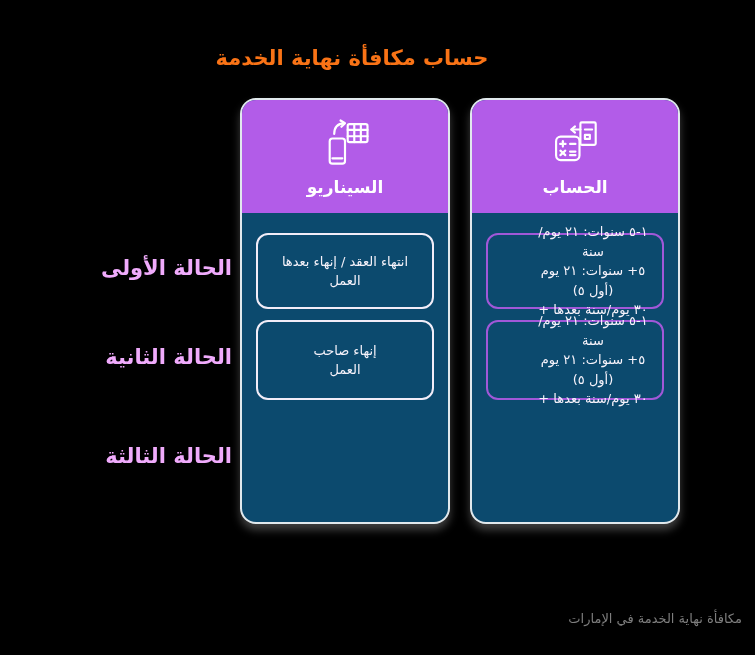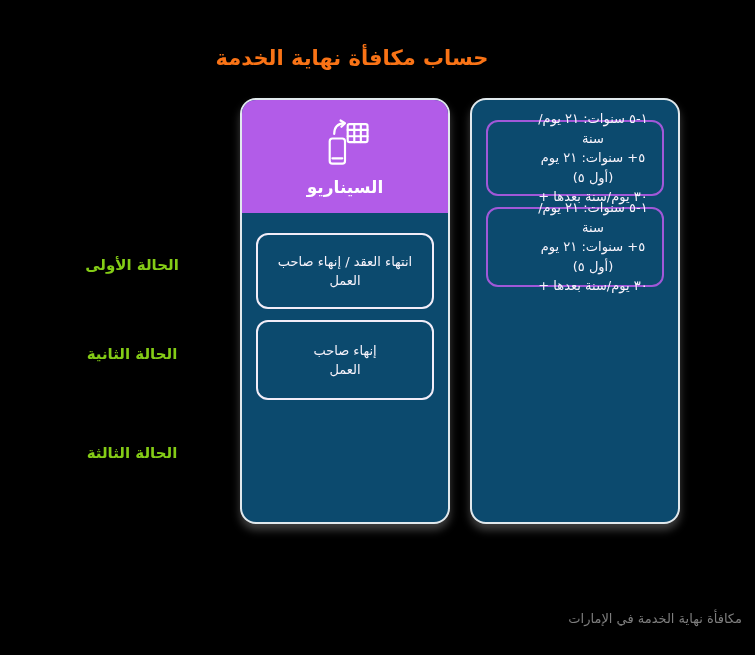--- a/index.html
+++ b/index.html
@@ -37,22 +37,22 @@
     text-align:center;color:#f7f3fb;font-size:13px;line-height:1.5;
     white-space:pre-line;direction:rtl;box-sizing:border-box;padding:4px 8px;
   }
   .card.scenario .cell{border-color:#f2edf8;}
   .card.calc .cell{border-color:#a158d8;padding-left:44px;}
   .cell.h1{height:76px;}
   .cell.h2{height:80px;}
   .cell.h3{height:96px;}
   .row-label{
     position:absolute;right:523px;width:200px;
-    text-align:center;direction:rtl;
-    color:#84cc16;font-size:15px;font-weight:bold;
+    text-align:right;direction:rtl;
+    color:#f0abfc;font-size:21px;font-weight:bold;
   }
   .row-label.l1{top:256px;}
   .row-label.l2{top:345px;}
   .row-label.l3{top:444px;}
   .footer-credit{
     position:absolute;top:611px;right:13px;
     color:#7e7e7e;font-size:13px;direction:rtl;margin-left:8px;
   }
 </style>
 </head>
@@ -75,28 +75,48 @@
         <line x1="33" y1="22.5" x2="55" y2="22.5"></line>
         <line x1="40.3" y1="9" x2="40.3" y2="29"></line>
         <line x1="47.6" y1="9" x2="47.6" y2="29"></line>
         <path d="M18 20 C 18 12, 23 8.5, 29 8"></path>
         <polyline points="25,5 30,8 26,12"></polyline>
       </svg>
     </span>
     <span class="hlabel">السيناريو</span>
   </div>
   <div class="card-body">
-    <div class="cell h1">انتهاء العقد / إنهاء صاحب
+    <div class="cell h1">انتهاء العقد / إنهاء بعدها
 العمل</div>
     <div class="cell h2">إنهاء صاحب
 العمل</div>
   </div>
 </div>
 
 <div class="card calc">
+  <div class="card-header">
+    <span>
+      <svg width="54" height="54" viewBox="0 0 60 60" fill="none" stroke="#ffffff" stroke-width="2.4" stroke-linecap="round" stroke-linejoin="round">
+        <rect x="36" y="7" width="17" height="25" rx="1.5"></rect>
+        <line x1="41" y1="15" x2="49" y2="15"></line>
+        <rect x="41" y="21" width="5.5" height="4.5"></rect>
+        <path d="M26 15 H36"></path>
+        <polyline points="30,11.5 26,15 30,18.5"></polyline>
+        <rect x="9" y="23" width="26" height="26" rx="5"></rect>
+        <line x1="13.5" y1="31" x2="19.5" y2="31"></line>
+        <line x1="16.5" y1="28" x2="16.5" y2="34"></line>
+        <line x1="24.5" y1="31" x2="30.5" y2="31"></line>
+        <line x1="13.8" y1="38.5" x2="19.2" y2="43.5"></line>
+        <line x1="19.2" y1="38.5" x2="13.8" y2="43.5"></line>
+        <line x1="24.5" y1="39.5" x2="30.5" y2="39.5"></line>
+        <line x1="24.5" y1="43.5" x2="30.5" y2="43.5"></line>
+      </svg>
+    </span>
+    <span class="hlabel">الحساب</span>
+  </div>
   <div class="card-body">
     <div class="cell h1">١-٥ سنوات: ٢١ يوم/سنة
 ٥+ سنوات: ٢١ يوم (أول ٥)
 ٣٠ يوم/سنة بعدها +</div>
     <div class="cell h2">١-٥ سنوات: ٢١ يوم/سنة
 ٥+ سنوات: ٢١ يوم (أول ٥)
 ٣٠ يوم/سنة بعدها +</div>
   </div>
 </div>
 

